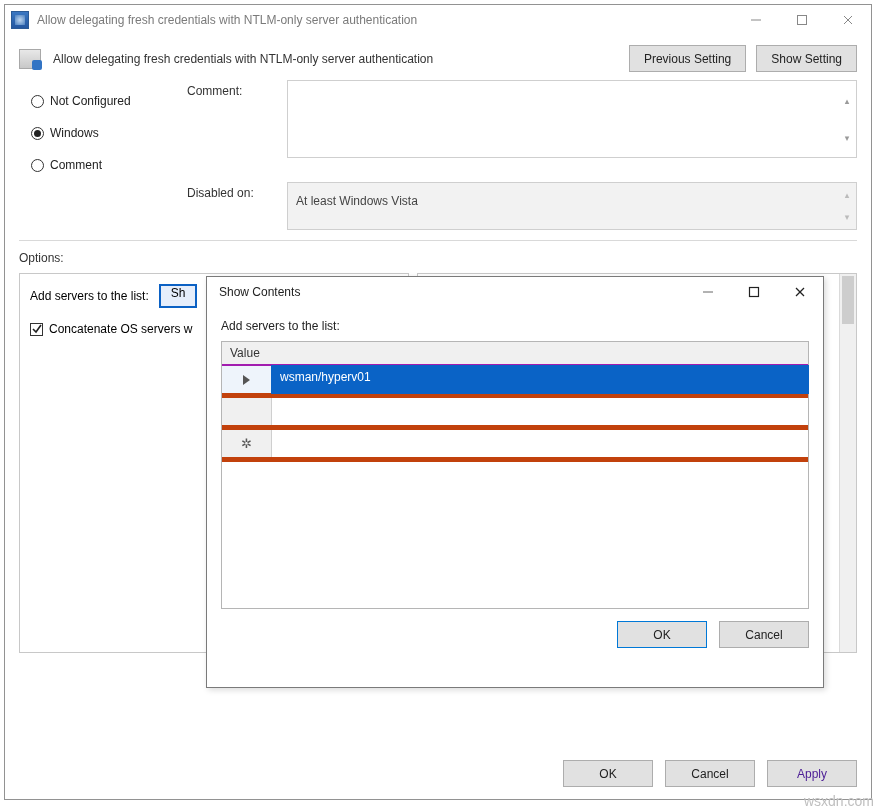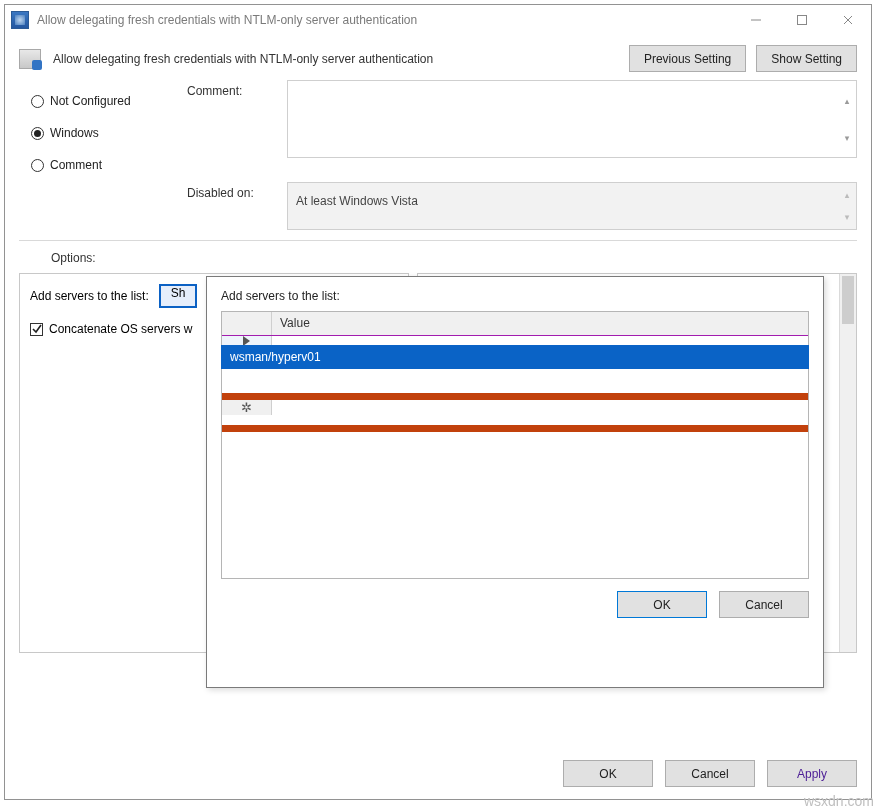--- a/index.html
+++ b/index.html
@@ -57,21 +57,21 @@
     border:1px solid #cfcfcf; background:#fff; height:78px; position:relative;
   }
   .spinbtns { position:absolute; right:1px; top:1px; bottom:1px; width:16px; display:flex; flex-direction:column;}
   .spinbtns div{ flex:1; display:flex; align-items:center; justify-content:center; color:#9a9a9a; font-size:9px;}
   .supported-box { border:1px solid #cfcfcf; background:#f2f2f2; height:48px; padding:11px 8px; color:#444; position:relative;}
   .supported-box .spinbtns div{color:#bbb;}
 
   .divider { height:1px; background:#d9d9d9; margin: 10px 14px 6px 14px;}
 
   .opts-row { display:flex; padding: 4px 14px 8px 14px; }
-  .opts-label { width:180px; color:#333;margin-left:32px; }
+  .opts-label { width:180px; color:#333; }
   .opts-panel-wrap { display:flex; padding: 0 14px; gap:8px; height:380px;}
   .opts-left {
     width: 390px; border:1px solid #c8c8c8; background:#fff; padding:10px;
   }
   .opts-left .rowline{ display:flex; align-items:center; gap:10px; margin-bottom:14px;}
   .show-btn {
     height:24px; padding:0 10px; border:2px solid #0b61c4; background:#e6eefb;
   }
   .chk { width:13px; height:13px; border:1px solid #333; display:inline-flex; align-items:center; justify-content:center; margin-right:6px;}
   .chk svg{width:10px;height:10px;}
@@ -92,30 +92,30 @@
     border:1px solid #7a7a7a; background:#fff; box-shadow: 2px 2px 6px rgba(0,0,0,0.15);
   }
   .dialog .titlebar{ color:#222; }
   .dialog .titlebar-title{ color:#222; }
   .dlg-body{ padding: 12px 14px 0 14px; }
   .dlg-label{ display:block; margin-bottom:8px; color:#222;}
   .grid {
     border:1px solid #b5b5b5; height:268px; background:#fff;
   }
   .grid-header{
-    display:flex; height:24px; border-bottom:1px solid #a21caf;
+    display:flex; height:24px; border-bottom:3px solid #a21caf;flex-direction:column;
   }
   .rowhdr-cell{
     width:50px; background:#f0f0f0; border-right:1px solid #cfcfcf;
   }
   .colhdr-cell{
     flex:1; background:#f0f0f0; padding:4px 8px; color:#333;
   }
   .grid-row{
-    display:flex; height:32px; border-bottom:7px solid #c2410c;flex-direction:column;
+    display:flex; height:32px; border-bottom:5px solid #c2410c;
   }
   .grid-row .rowhdr-cell{
     display:flex; align-items:center; justify-content:center; border-bottom:0;
   }
   .grid-row.selected .valcell{
     background:#0a63c6; color:#fff; padding:4px 8px; flex:1; outline:1px solid #0a63c6;
   }
   .grid-row .valcell{
     flex:1; padding:4px 8px; color:#222;
   }
@@ -232,20 +232,41 @@
   </div>
 
   <div class="footer">
     <div class="btn">OK</div>
     <div class="btn">Cancel</div>
     <div class="btn disabled">Apply</div>
   </div>
 </div>
 
 <div class="dialog">
+  <div class="titlebar">
+    <span class="titlebar-title" style="padding-left:6px;">Show Contents</span>
+    <div class="winbtns">
+      <div class="winbtn">
+          <svg viewBox="0 0 12 12">
+            <line x1="1" y1="6" x2="11" y2="6" stroke="#666" stroke-width="1"></line>
+          </svg>
+        </div>
+      <div class="winbtn">
+          <svg viewBox="0 0 12 12">
+            <rect x="1.5" y="1.5" width="9" height="9" fill="none" stroke="#222" stroke-width="1.2"></rect>
+          </svg>
+        </div>
+      <div class="winbtn">
+          <svg viewBox="0 0 12 12">
+            <line x1="2" y1="2" x2="10" y2="10" stroke="#222" stroke-width="1.2"></line>
+            <line x1="10" y1="2" x2="2" y2="10" stroke="#222" stroke-width="1.2"></line>
+          </svg>
+        </div>
+    </div>
+  </div>
 
   <div class="dlg-body">
     <span class="dlg-label">Add servers to the list:</span>
 
     <div class="grid">
       <div class="grid-header">
         <div class="rowhdr-cell"></div>
         <div class="colhdr-cell">Value</div>
       </div>
 

